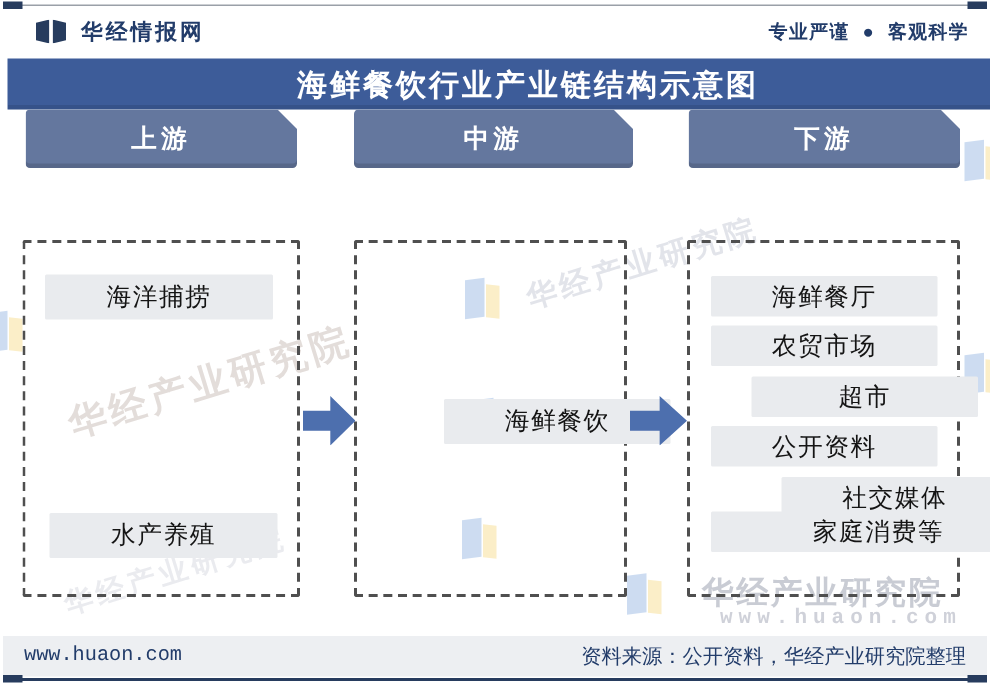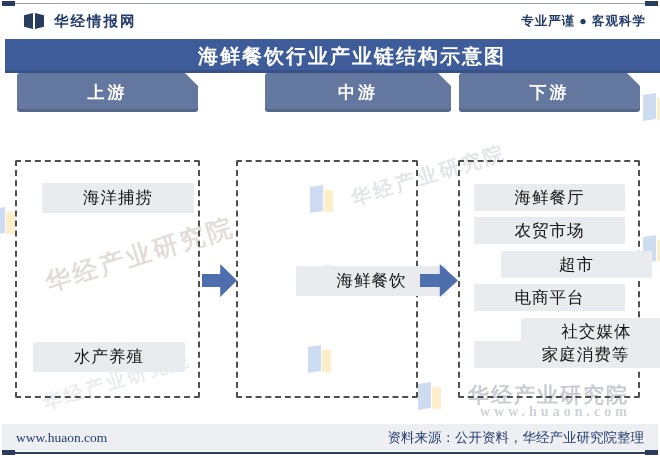--- a/index.html
+++ b/index.html
@@ -1,18 +1,18 @@
 <!DOCTYPE html>
 <html><head>
 <meta charset="utf-8">
 <style>
   html,body{margin:0;padding:0;background:#ffffff;}
   .page{
     position:relative;width:660px;height:458px;background:#ffffff;overflow:hidden;
-    font-family:Liberation Serif, serif;
+    font-family:Liberation Mono, monospace;
   }
   
   .top-line{position:absolute;top:3px;left:2px;right:2px;height:1px;background:#9aa0a8;}
   .cap{position:absolute;width:13px;height:5px;background:#273c5e;}
   .cap.tl{top:1px;left:2px;}  .cap.tr{top:1px;right:2px;}
   .cap.bl{top:450px;left:2px;} .cap.br{top:450px;right:2px;}
   .bottom-line{position:absolute;top:452px;left:2px;right:2px;height:2px;background:#273c5e;}
   
   .brand-row{position:absolute;top:9px;left:23px;right:14px;height:24px;
     display:flex;justify-content:space-between;align-items:center;}
@@ -29,33 +29,33 @@
     color:#ffffff;display:flex;align-items:center;justify-content:center;
     font-size:20px;font-weight:bold;letter-spacing:2px;
     box-shadow:inset 0 -3px 0 rgba(0,0,0,0.10);padding-left:22px;}
   
   .stage{position:absolute;top:73px;height:39px;background:#64779e;color:#ffffff;
     display:flex;align-items:center;justify-content:center;
     font-size:17px;font-weight:bold;letter-spacing:3px;border-radius:3px;
     clip-path:polygon(0 0,calc(100% - 13px) 0,100% 13px,100% 100%,0 100%);
     box-shadow:inset 0 -3px 0 rgba(0,0,0,0.13);}
   .stage.up{left:17px;width:181px;}
-  .stage.mid{left:236px;width:186px;margin-left:29px;}
+  .stage.mid{left:236px;width:186px;}
   .stage.down{left:459px;width:181px;}
   
   .dash{position:absolute;top:160px;height:238px;border:2px dashed #4f4f4f;border-radius:2px;
     box-sizing:border-box;background:transparent;}
   .dash.up{left:15px;width:185px;}
   .dash.mid{left:236px;width:182px;}
   .dash.down{left:458px;width:182px;}
   
   .item{position:absolute;background:#e9ebee;color:#141414;
     display:flex;align-items:center;justify-content:center;
     font-size:16.5px;letter-spacing:1px;border-radius:1px;}
-  .it-up1{left:42px;top:183px;width:152px;height:30px;}
+  .it-up1{left:30px;top:183px;width:152px;height:30px;}
   .it-up2{left:33px;top:342px;width:152px;height:30px;}
   .it-mid{left:252px;top:266px;width:151px;height:30px;margin-left:44px;}
   .it-d{left:474px;width:151px;height:27px;}
   .it-d0{top:184px;} .it-d1{top:217px;} .it-d2{top:251px;margin-left:27px;}
   .it-d3{top:284px;} .it-d4{top:318px;margin-left:47px;} .it-d5{top:341px;padding-left:36px;}
   
   .block-arrow{position:absolute;background:#4d6fae;
     clip-path:polygon(0 30%,52% 30%,52% 0,100% 50%,52% 100%,52% 70%,0 70%);}
   .arrow1{left:202px;top:264px;width:35px;height:33px;}
   .arrow2{left:420px;top:264px;width:38px;height:33px;}
@@ -143,21 +143,21 @@
   <div class="dash down"></div>
 
   <div class="item it-up1">海洋捕捞</div>
   <div class="item it-up2">水产养殖</div>
 
   <div class="item it-mid">海鲜餐饮</div>
 
   <div class="item it-d it-d1">农贸市场</div>
   <div class="item it-d it-d0">海鲜餐厅</div>
   <div class="item it-d it-d2">超市</div>
-  <div class="item it-d it-d3">电商平台</div>
+  <div class="item it-d it-d3">公开资料</div>
   <div class="item it-d it-d4">社交媒体</div>
   <div class="item it-d it-d5">家庭消费等</div>
 
   <div class="block-arrow arrow1"></div>
   <div class="block-arrow arrow2"></div>
 
   <div class="footer-bar">
     <span>www.huaon.com</span>
     <span>资料来源：公开资料，华经产业研究院整理</span>
   </div>

